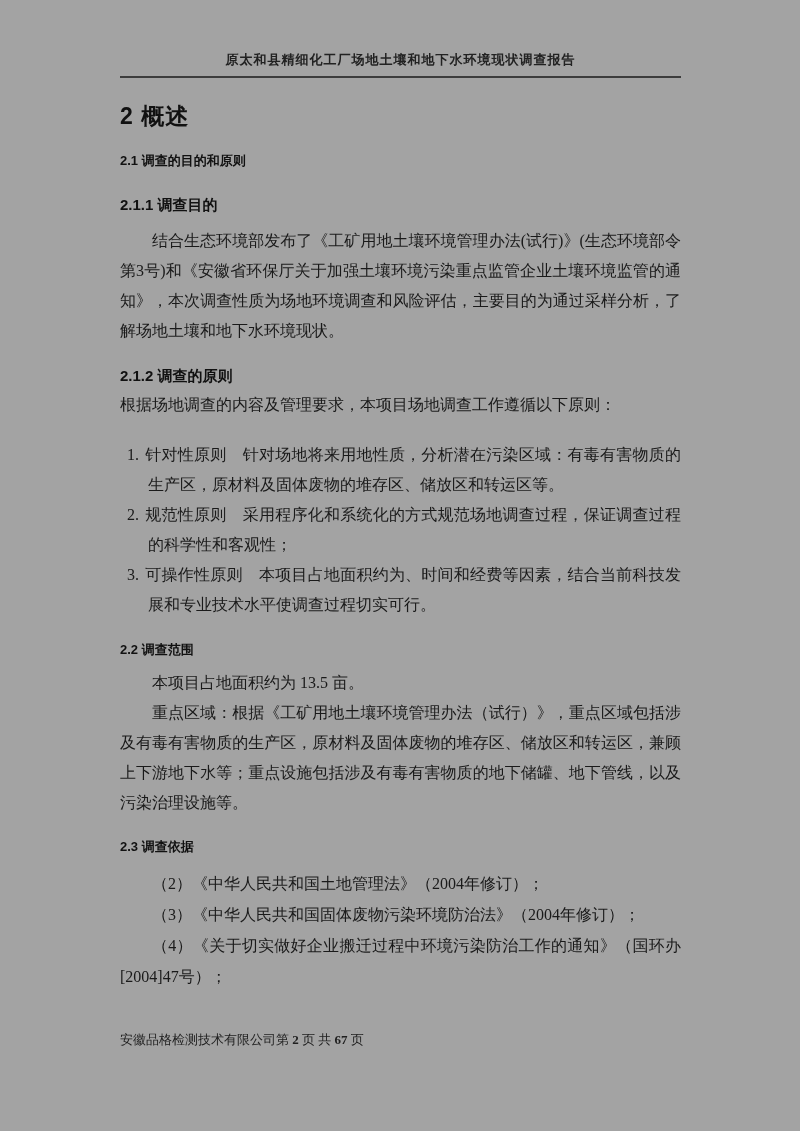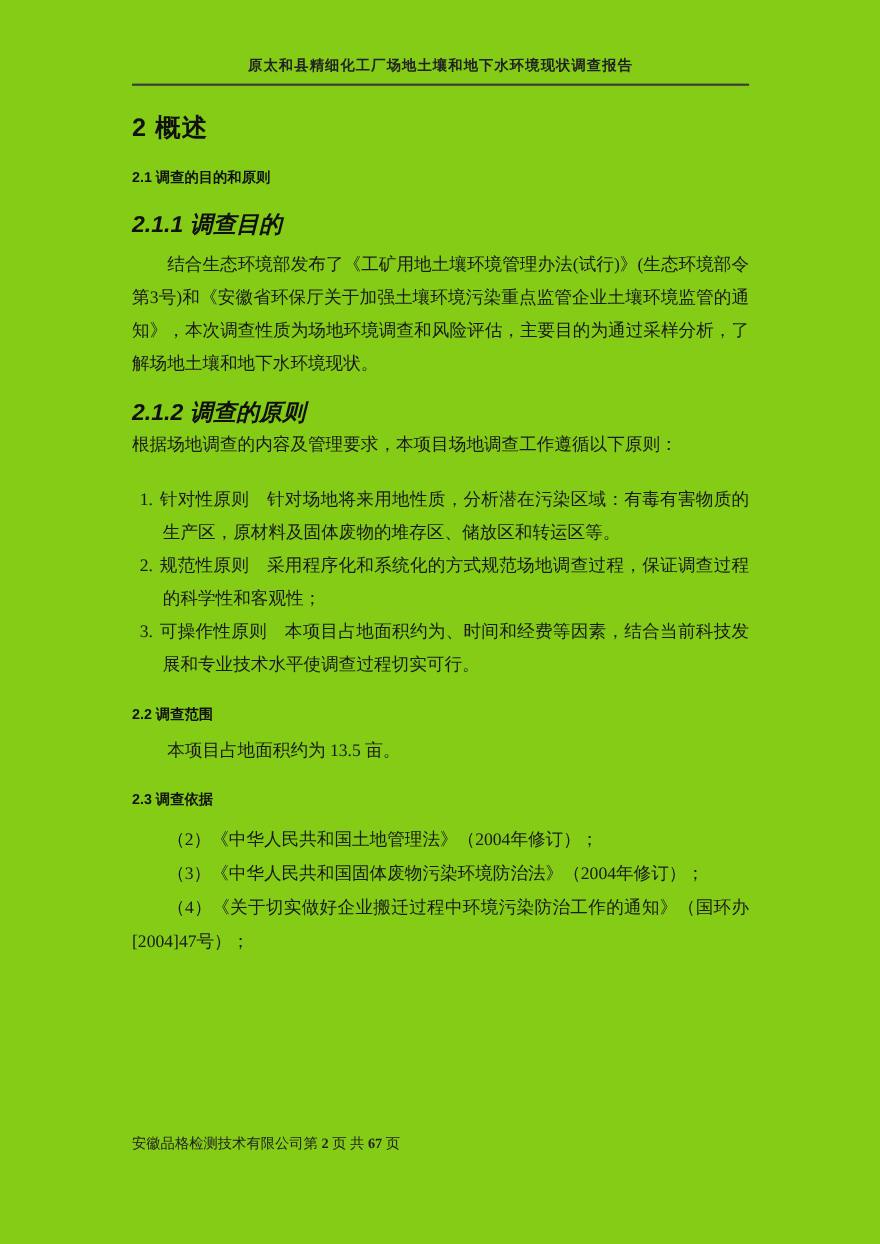--- a/index.html
+++ b/index.html
@@ -1,21 +1,21 @@
 <!DOCTYPE html>
 <html><head>
 <meta charset="utf-8">
 <style>
   * { margin: 0; padding: 0; box-sizing: border-box; }
   html, body { background: #ffffff; }
   .page {
     position: relative;
     width: 800px;
     height: 1131px;
-    background: #84cc16;
+    background: #a3a3a3;
     color: #1a1a1a;
     font-family: "Liberation Serif", "DejaVu Serif", serif;
     overflow: hidden;
   }
   .content {
     position: absolute;
     left: 120px;
     width: 561px;
     top: 0;
   }
@@ -49,25 +49,24 @@
     font-size: 13px;
     line-height: 20px;
     font-weight: bold;
     color: #111;
   }
   h2.sec.sp22 { margin-top: 20px; }
   h2.sec.sp23 { margin-top: 19px; }
   h3.subsec {
     margin-top: 24px;
     font-family: "Liberation Sans", "DejaVu Sans", sans-serif;
-    font-size: 21px;
+    font-size: 15px;
     line-height: 19px;
     font-weight: bold;
     color: #111;
-    font-style: italic;
   }
   h3.subsec.sp212 { margin-top: 20px; }
   
   p.body-p {
     font-size: 16px;
     line-height: 30px;
     text-align: justify;
     color: #1a1a1a;
   }
   p.indent { text-indent: 2em; }
@@ -131,20 +130,21 @@
 
     <div class="olist">
       <p class="li"><span class="num">1.</span><span>针对性原则　针对场地将来用地性质，分析潜在污染区域：有毒有害物质的生产区，原材料及固体废物的堆存区、储放区和转运区等。</span></p>
       <p class="li"><span class="num">2.</span><span>规范性原则　采用程序化和系统化的方式规范场地调查过程，保证调查过程的科学性和客观性；</span></p>
       <p class="li"><span class="num">3.</span><span>可操作性原则　本项目占地面积约为、时间和经费等因素，结合当前科技发展和专业技术水平使调查过程切实可行。</span></p>
     </div>
 
     <h2 class="sec sp22">2.2 调查范围</h2>
 
     <p class="body-p indent area-p">本项目占地面积约为 13.5 亩。</p>
+    <p class="body-p indent">重点区域：根据《工矿用地土壤环境管理办法（试行）》，重点区域包括涉及有毒有害物质的生产区，原材料及固体废物的堆存区、储放区和转运区，兼顾上下游地下水等；重点设施包括涉及有毒有害物质的地下储罐、地下管线，以及污染治理设施等。</p>
 
     <h2 class="sec sp23">2.3 调查依据</h2>
 
     <div class="reflist">
       <p class="ref">（2）《中华人民共和国土地管理法》（2004年修订）；</p>
       <p class="ref">（3）《中华人民共和国固体废物污染环境防治法》（2004年修订）；</p>
       <p class="ref">（4）《关于切实做好企业搬迁过程中环境污染防治工作的通知》（国环办[2004]47号）；</p>
     </div>
 
   </div>

